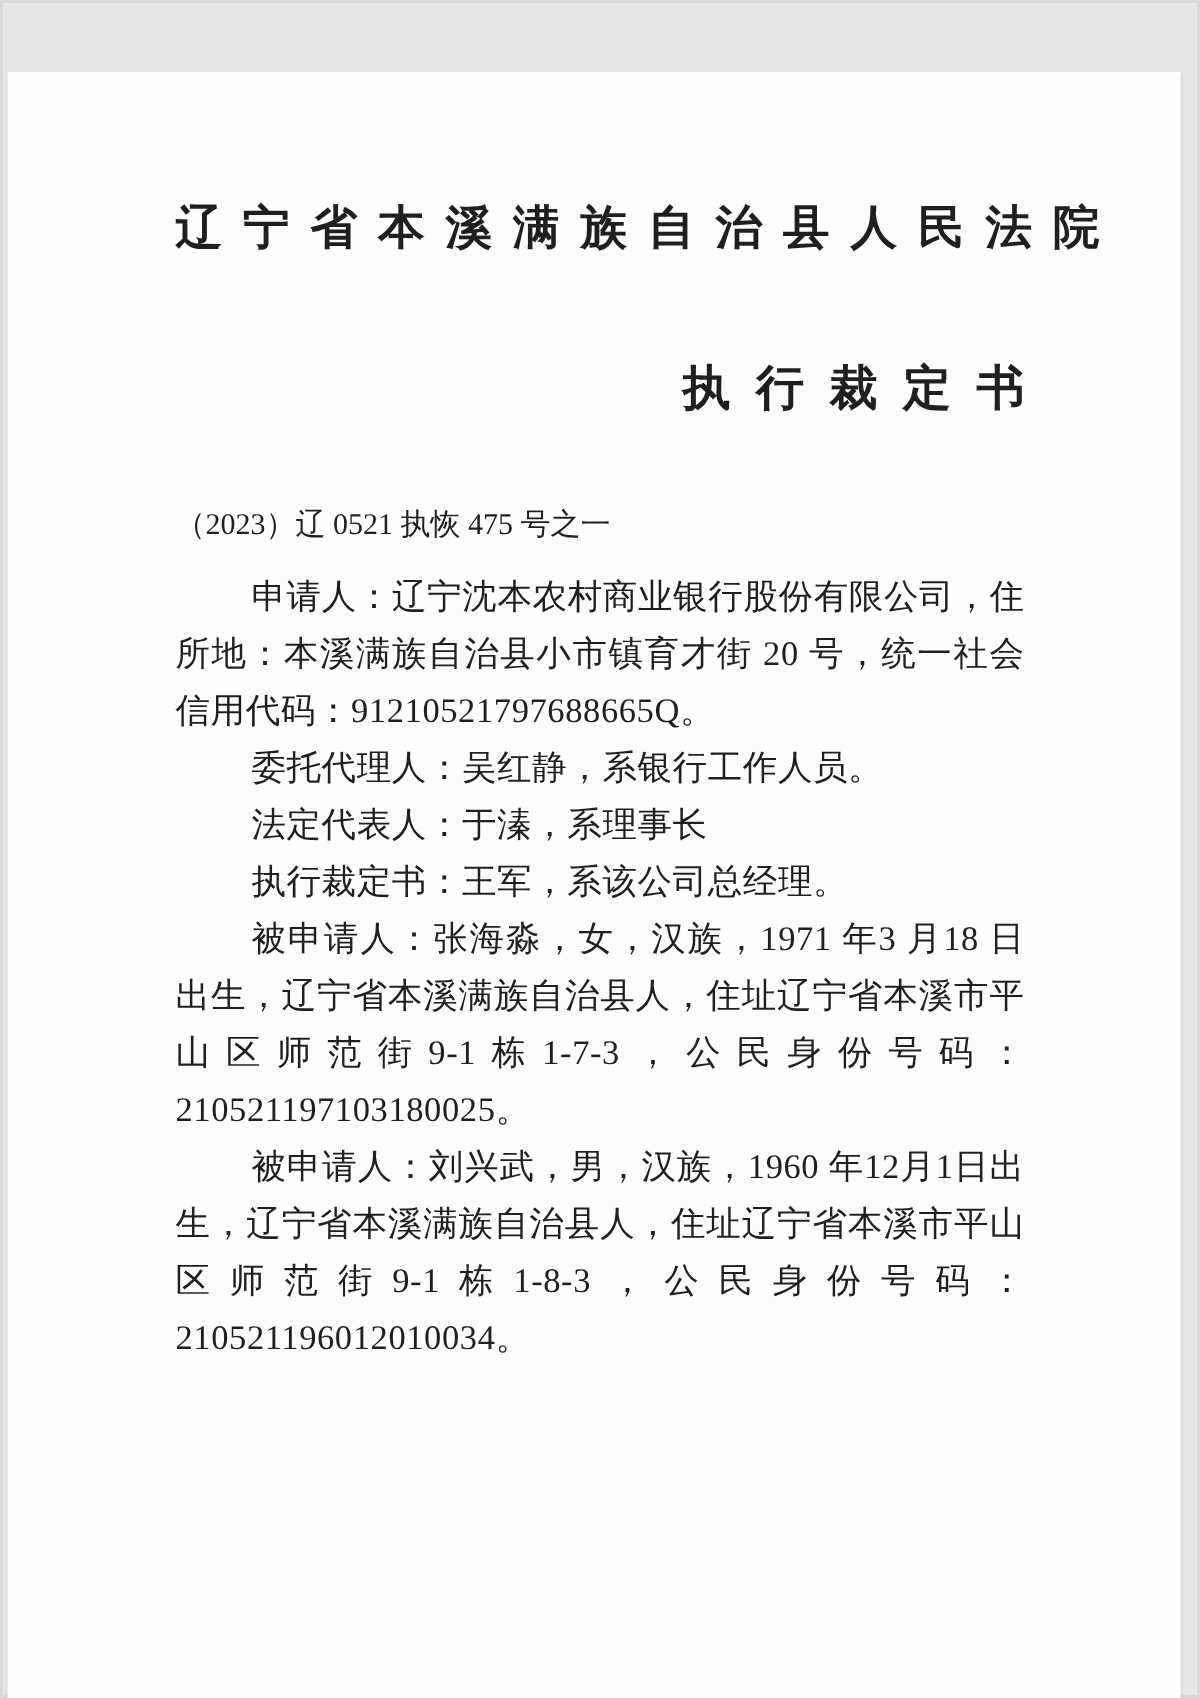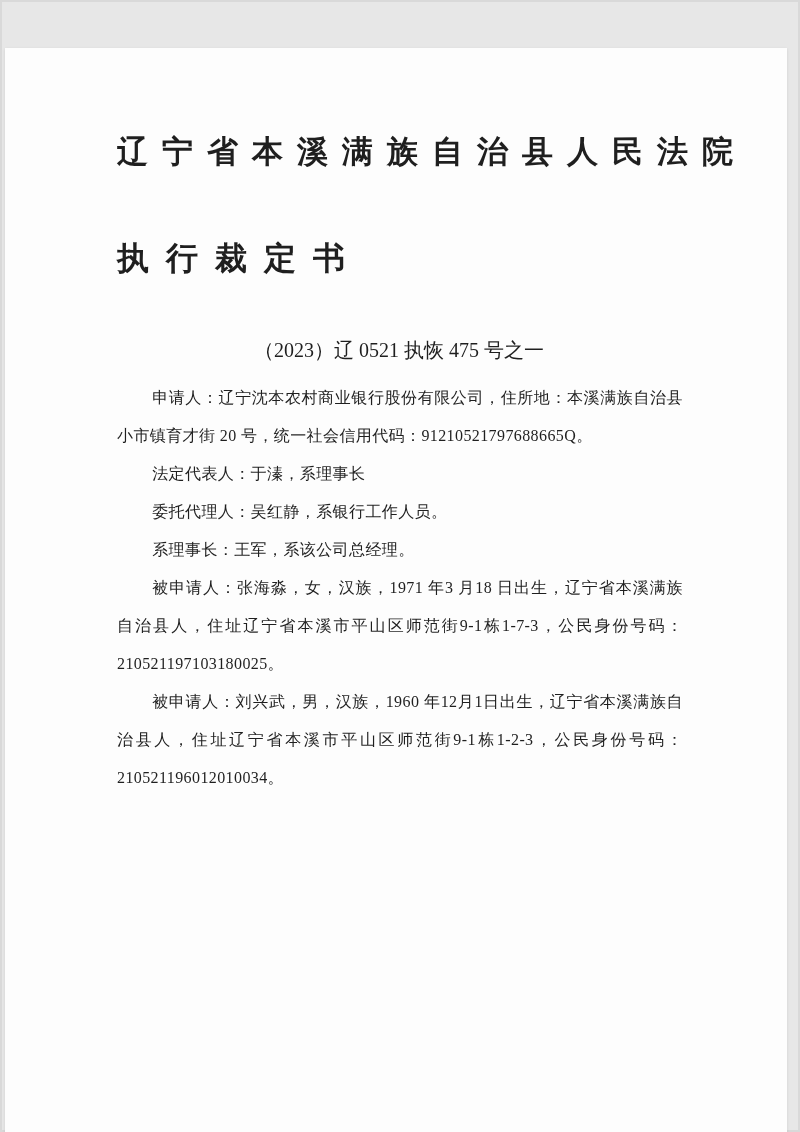--- a/index.html
+++ b/index.html
@@ -38,60 +38,60 @@
     text-align: center;
     letter-spacing: 14px;
     margin-right: -14px; 
     line-height: 40px;
     white-space: nowrap;
   }
   h2.doc-title {
     margin: 66px 0 0 0;
     font-size: 32px;
     font-weight: bold;
-    text-align: left;
+    text-align: right;
     letter-spacing: 17px;
     margin-right: -17px;
     line-height: 40px;
     white-space: nowrap;
   }
   .case-number {
     margin-top: 58px;
     font-size: 20px;
-    text-align: center;
+    text-align: left;
     line-height: 28px;
     padding-right: 2px;
   }
   .body-text {
     margin-top: 15px;
   }
   .body-text p {
     margin: 0;
-    font-size: 16px;
+    font-size: 23px;
     line-height: 38px;
     text-align: justify;
     text-indent: 2.2em;
     letter-spacing: 0.4px;
   }
 </style>
 </head>
 <body>
 
 <div class="backdrop">
   <div class="page">
 
     <h1 class="court-name">辽宁省本溪满族自治县人民法院</h1>
 
     <h2 class="doc-title">执行裁定书</h2>
 
     <div class="case-number">（2023）辽 0521 执恢 475 号之一</div>
 
     <div class="body-text">
       <p>申请人：辽宁沈本农村商业银行股份有限公司，住所地：本溪满族自治县小市镇育才街 20 号，统一社会信用代码：91210521797688665Q。</p>
+      <p>委托代理人：吴红静，系银行工作人员。</p>
       <p>法定代表人：于溱，系理事长</p>
-      <p>委托代理人：吴红静，系银行工作人员。</p>
-      <p>系理事长：王军，系该公司总经理。</p>
+      <p>执行裁定书：王军，系该公司总经理。</p>
       <p>被申请人：张海淼，女，汉族，1971 年3 月18 日出生，辽宁省本溪满族自治县人，住址辽宁省本溪市平山区师范街9-1栋1-7-3，公民身份号码：210521197103180025。</p>
-      <p>被申请人：刘兴武，男，汉族，1960 年12月1日出生，辽宁省本溪满族自治县人，住址辽宁省本溪市平山区师范街9-1栋1-2-3，公民身份号码：210521196012010034。</p>
+      <p>被申请人：刘兴武，男，汉族，1960 年12月1日出生，辽宁省本溪满族自治县人，住址辽宁省本溪市平山区师范街9-1栋1-8-3，公民身份号码：210521196012010034。</p>
     </div>
 
   </div>
 </div>
 
 </body></html>

